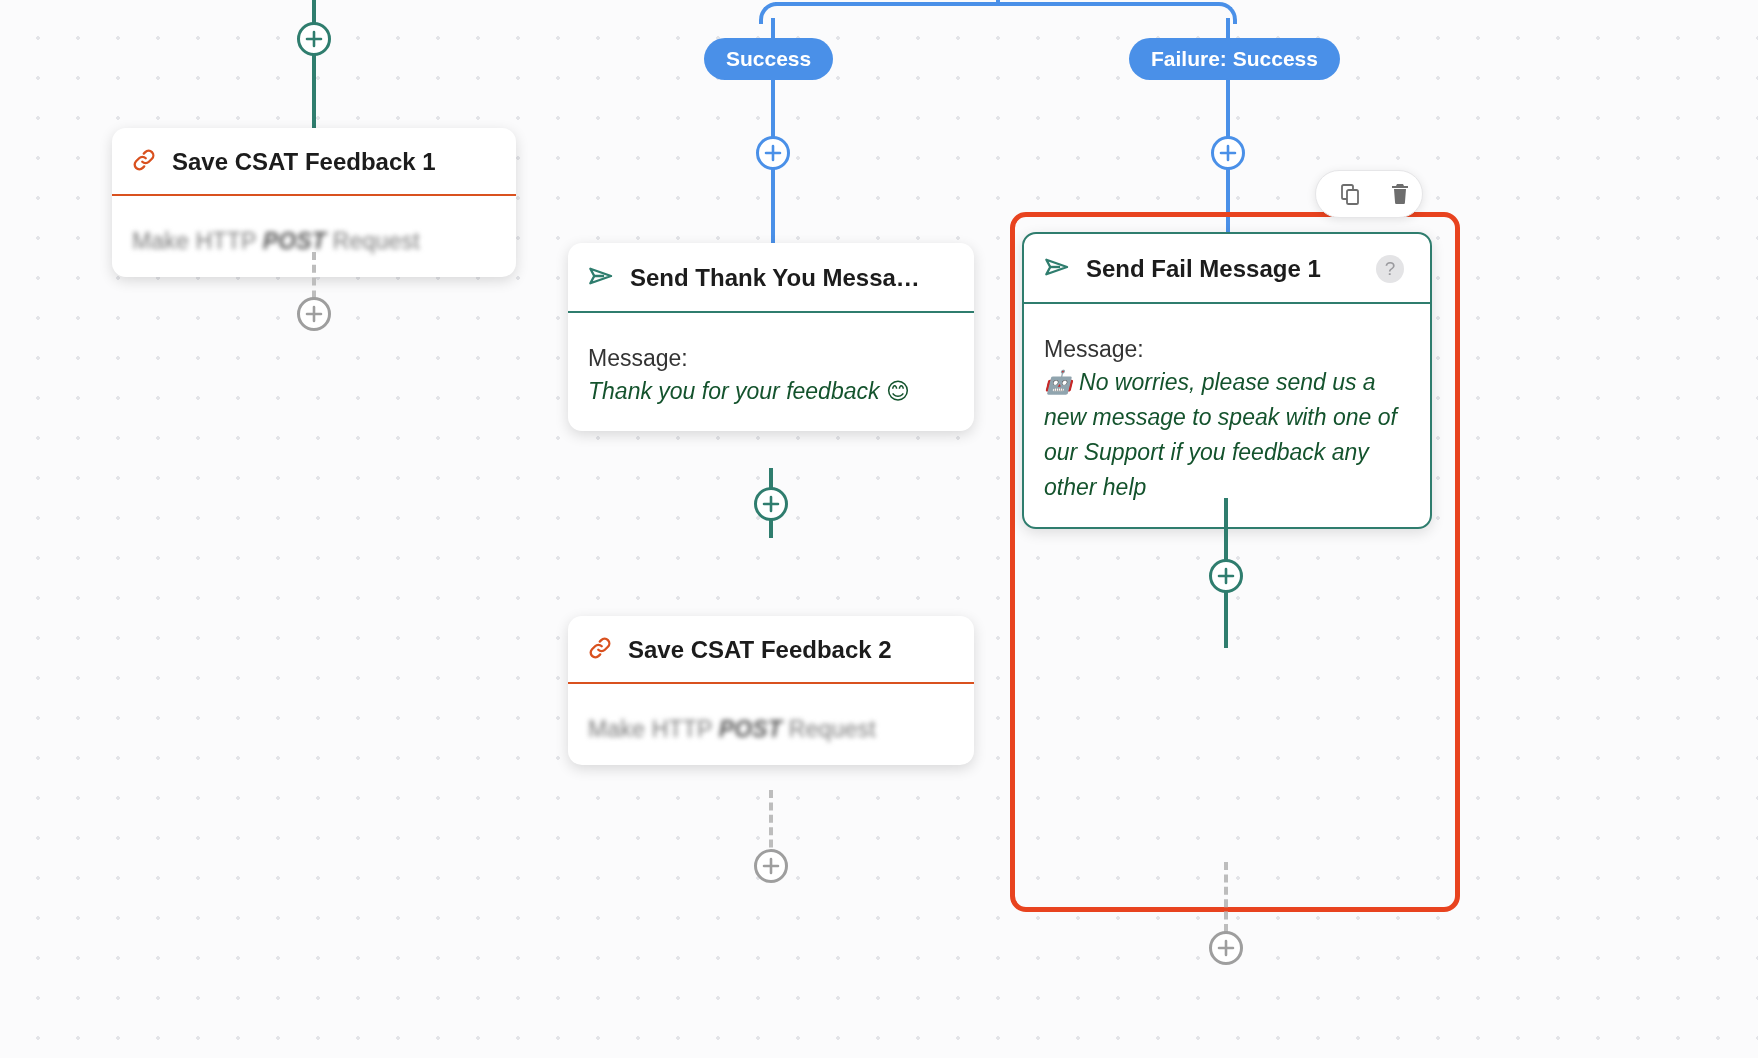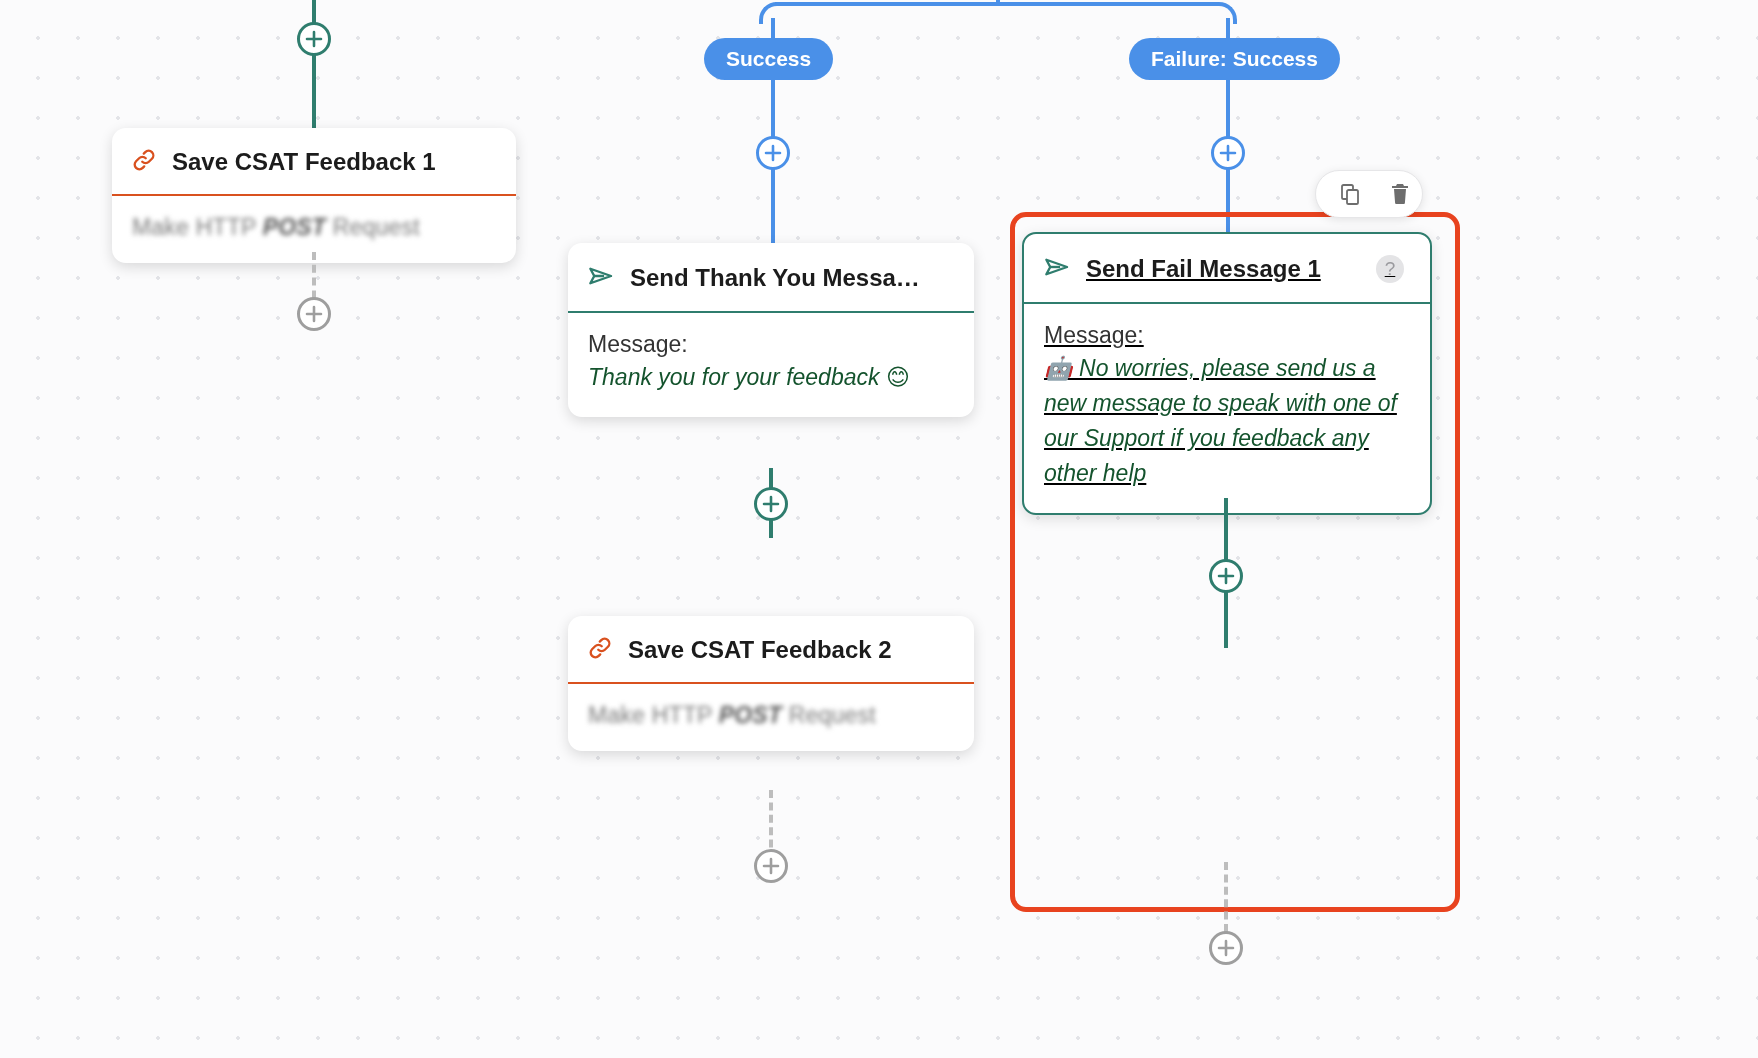--- a/index.html
+++ b/index.html
@@ -59,21 +59,21 @@
     display:flex;align-items:center;gap:14px;
     padding:18px 26px 16px 18px;position:relative;
   }
   .card-head .title{
     font-size:24px;font-weight:bold;color:#1c1c1c;
     white-space:nowrap;overflow:hidden;text-overflow:ellipsis;flex:1;
   }
   .rule{height:2px;width:100%;}
   .rule.orange{background:#d9511f;}
   .rule.teal{background:#2f7d6e;}
-  .card-body{padding:18px 20px 22px 20px;}
+  .card-body{padding:32px 20px 22px 20px;}
   .blur-body{
     font-size:23px;color:#7a7a7a;filter:blur(2.6px);
     white-space:nowrap;letter-spacing:.2px;
   }
   .blur-body b{font-style:italic;color:#555;}
   .msg-label{font-size:23px;color:#333;margin-bottom:2px;}
   .msg-text{font-size:23px;color:#14532d;font-style:italic;line-height:1.52;}
 
   .help-badge{
     width:28px;height:28px;border-radius:50%;background:#e4e4e6;
@@ -213,21 +213,21 @@
       </svg>
     </span>
     <span class="tb-btn">
       <svg width="24" height="24" viewBox="0 0 24 24" fill="#6d6d6d">
         <path d="M9 2h6l1 2h4v2H4V4h4l1-2z"></path>
         <path d="M6 7h12l-1.1 14.1A1 1 0 0 1 15.9 22H8.1a1 1 0 0 1-1-0.9L6 7z"></path>
       </svg>
     </span>
   </div>
 
-  <div class="card outlined" style="left:1022px;top:232px;width:410px;text-decoration:underline;">
+  <div class="card outlined" style="left:1022px;top:232px;width:410px;">
     <div class="card-head">
       <span>
         <svg width="30" height="30" viewBox="0 0 24 24" fill="none" stroke="#2f7d6e" stroke-width="1.9" stroke-linejoin="round">
           <path d="M3.5 6.2 L20 12 L3.5 17.8 L6.6 12 Z"></path>
           <path d="M6.6 12 H14.5"></path>
         </svg>
       </span>
       <span class="title">Send Fail Message 1</span>
       <span class="help-badge">?</span>
     </div>

